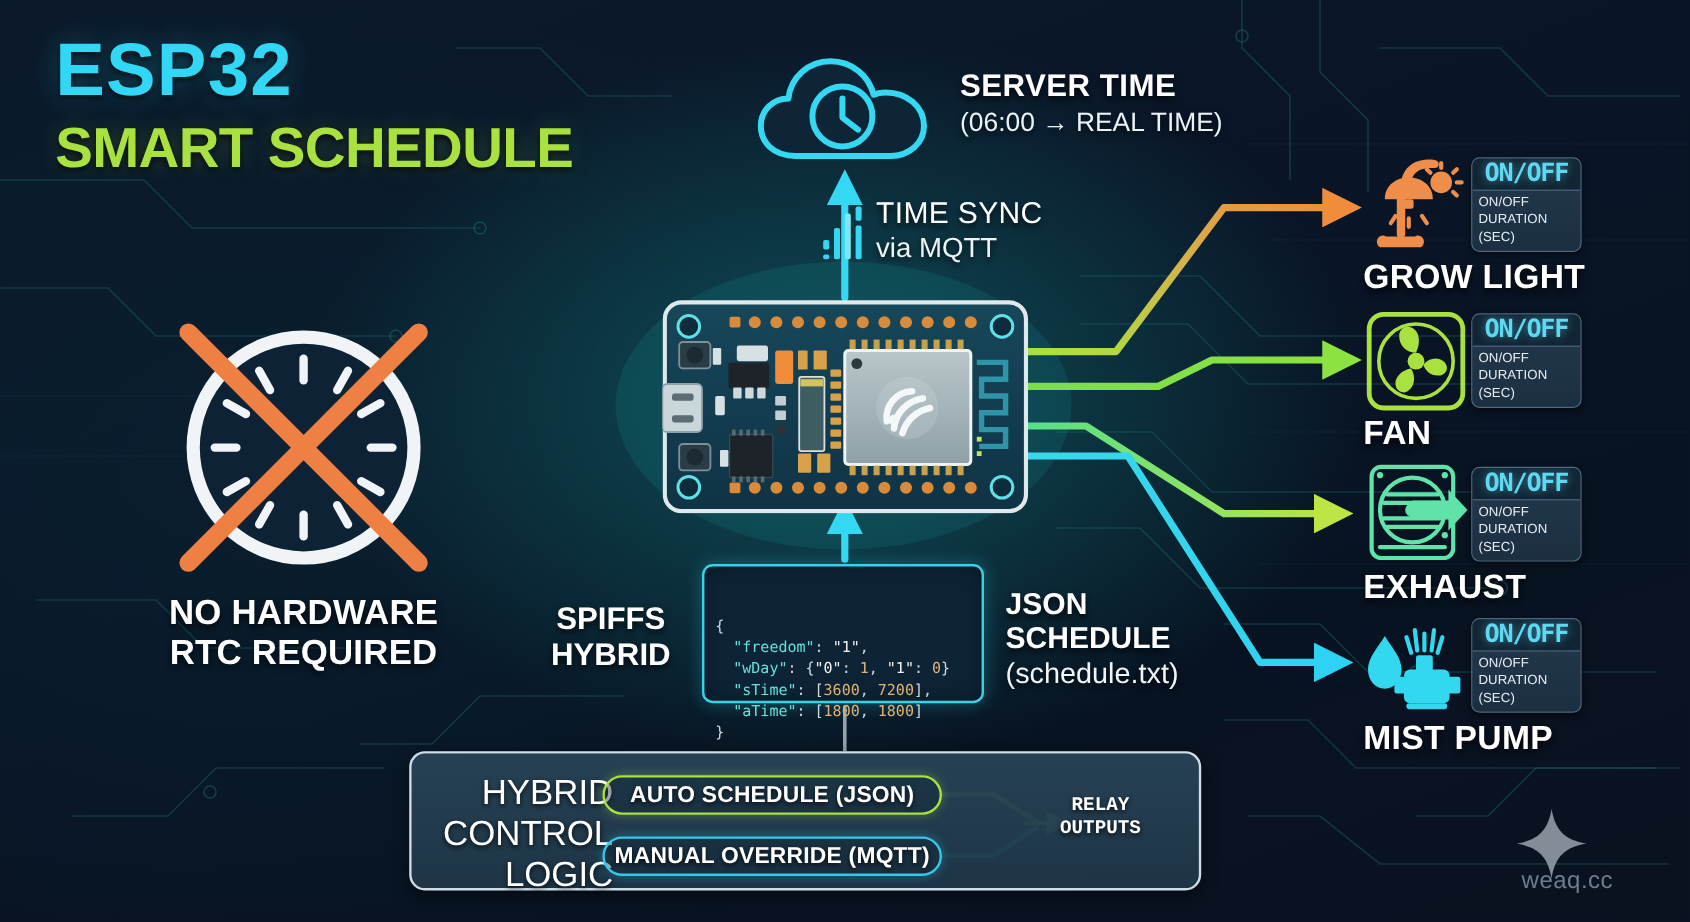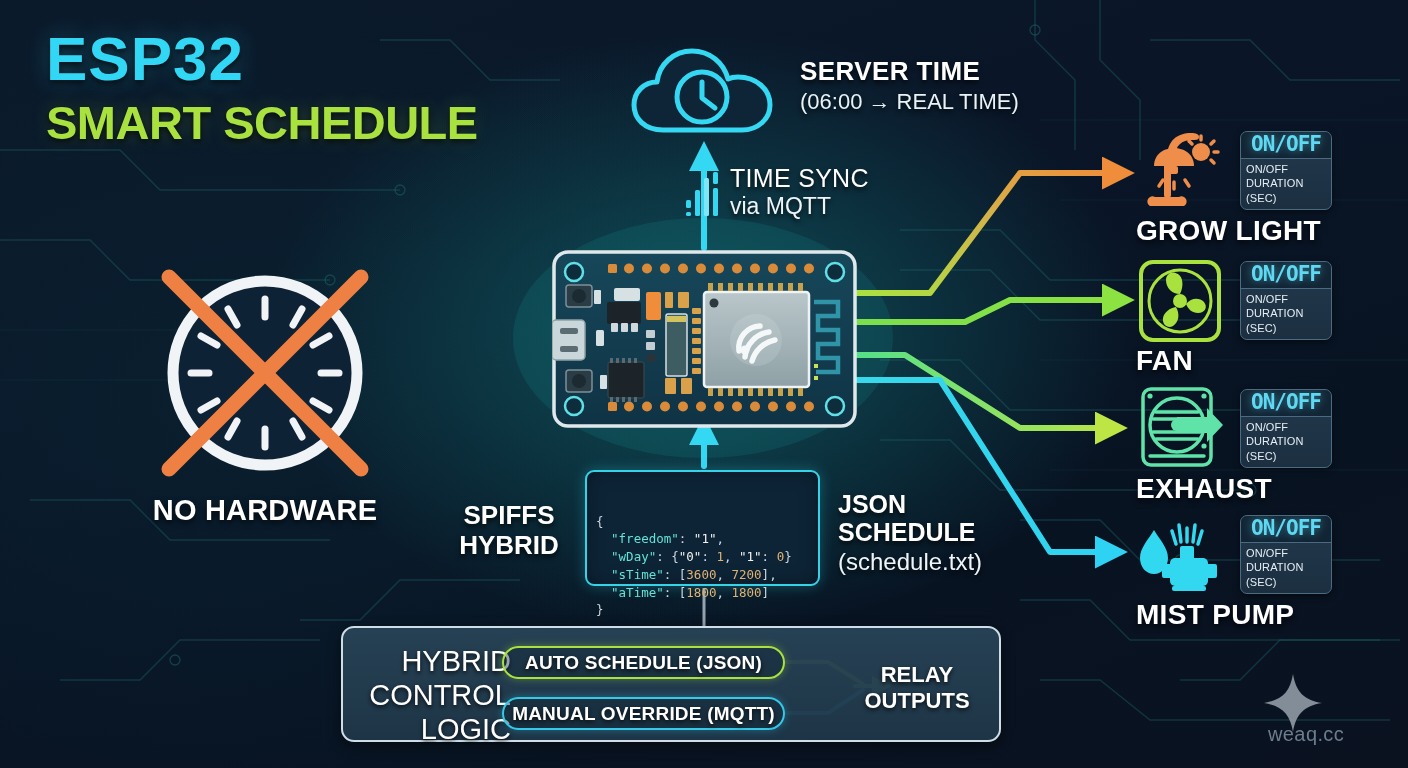--- a/index.html
+++ b/index.html
@@ -32,21 +32,21 @@
   }
   .t-line2, .t-line3 {
     font-size: 47px; font-weight: bold; letter-spacing: -0.5px;
     color: #a9e23f; line-height: 1.08;
     text-shadow: 0 3px 6px rgba(0,0,0,0.7), 0 0 18px rgba(169,226,63,0.22);
   }
   .t-line2 { margin-top: 8px; }
   .t-nortc { color: #ef8043; font-weight: bold; }
 
   
-  #nortc { position: absolute; left: 130px; top: 268px; width: 270px; text-align: center; }
+  #nortc { position: absolute; left: 118px; top: 268px; width: 270px; text-align: center; }
   #nortc-caption {
     margin-top: 12px; color: #ffffff; font-weight: bold;
     font-size: 29px; line-height: 1.14; letter-spacing: 0.2px;
     text-shadow: 0 3px 6px rgba(0,0,0,0.75);
   }
 
   
   #cloud-icon { position: absolute; left: 630px; top: 42px; }
   #server-time { position: absolute; left: 800px; top: 56px; }
   #server-time .st-title {
@@ -102,21 +102,21 @@
     color: #ffffff; font-weight: bold; font-size: 25px; line-height: 1.12;
     text-shadow: 0 3px 5px rgba(0,0,0,0.75);
   }
   #jsonlabel .jl-s {
     color: #eef5f9; font-size: 24px; margin-top: 2px;
     text-shadow: 0 3px 5px rgba(0,0,0,0.75);
   }
 
   
   .device { position: absolute; }
-  .device-row { display: flex; align-items: center; gap: 16px; }
+  .device-row { display: flex; align-items: center; gap: 2px; }
   .device-name {
     color: #ffffff; font-weight: bold; font-size: 28px; letter-spacing: 0.3px;
     margin-top: 2px; text-shadow: 0 3px 6px rgba(0,0,0,0.8);
   }
   .status-card {
     width: 92px;
     background: linear-gradient(180deg, #23394c 0%, #1b2f41 100%);
     border: 1.5px solid #4c6a80;
     border-radius: 7px;
     box-shadow: 0 2px 6px rgba(0,0,0,0.5);
@@ -153,22 +153,23 @@
     display: flex; align-items: center; justify-content: center;
     border-radius: 17px;
     color: #ffffff; font-weight: bold; font-size: 19px; letter-spacing: 0.2px;
     text-shadow: 0 2px 4px rgba(0,0,0,0.8);
     background: rgba(16,38,52,0.42);
   }
   #pill-auto { left: 159px; top: 18px; width: 283px; border: 2px solid #a9e23f; box-shadow: 0 0 9px rgba(169,226,63,0.35); }
   #pill-manual { left: 159px; top: 69px; width: 283px; border: 2px solid #35c8e8; box-shadow: 0 0 9px rgba(53,200,232,0.35); }
   #relay-out {
     position: absolute; left: 508px; top: 34px; width: 132px; text-align: center;
-    color: #ffffff; font-weight: bold; font-size: 22px; line-height: 1.18;
+    color: #ffffff; font-weight: bold; font-size: 16px; line-height: 1.18;
     text-shadow: 0 2px 4px rgba(0,0,0,0.8);
+    font-family: Liberation Mono, monospace;
   }
 
   
   #watermark { position: absolute; left: 1262px; top: 672px; }
   #wm-text {
     position: absolute; left: 1268px; top: 723px;
     color: #6d7d8c; font-size: 20px; letter-spacing: 0.4px;
   }
 </style>
 </head>
@@ -312,20 +313,21 @@
           <line x1="-37" y1="-64" x2="-28" y2="-48"></line>
         </g>
         <g stroke="#ef8043" stroke-width="15" stroke-linecap="round">
           <line x1="-96" y1="-96" x2="96" y2="96"></line>
           <line x1="96" y1="-96" x2="-96" y2="96"></line>
         </g>
       </g>
     </svg>
     <div id="nortc-caption">
       <div>NO HARDWARE</div>
+      <div>RTC REQUIRED</div>
     </div>
   </div>
 
   <div id="cloud-icon">
     <svg width="150" height="100" viewBox="0 0 150 100">
       <path d="M33 88 C14 88 4 76 4 63 C4 50 14 40 27 40 C29 22 44 9 62 9 C80 9 94 21 98 37 C100 36 104 35 108 35 C126 35 140 47 140 63 C140 77 128 88 112 88 Z" fill="#0e2538" stroke="#35d8f2" stroke-width="5" stroke-linejoin="round"></path>
       <circle cx="72" cy="55" r="25" fill="none" stroke="#35d8f2" stroke-width="5"></circle>
       <path d="M72 40 L72 56 L85 66" fill="none" stroke="#35d8f2" stroke-width="5" stroke-linecap="round" stroke-linejoin="round"></path>
     </svg>
   </div>

